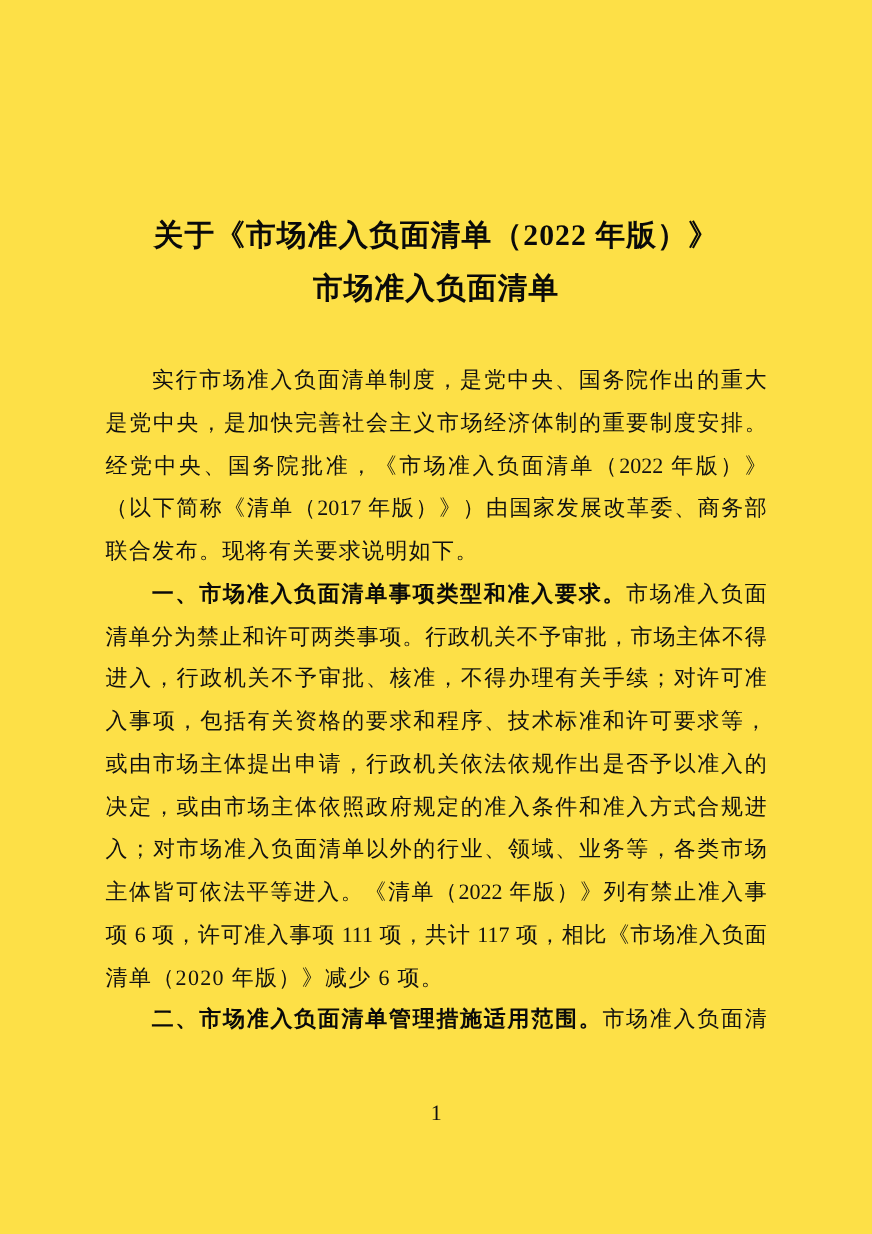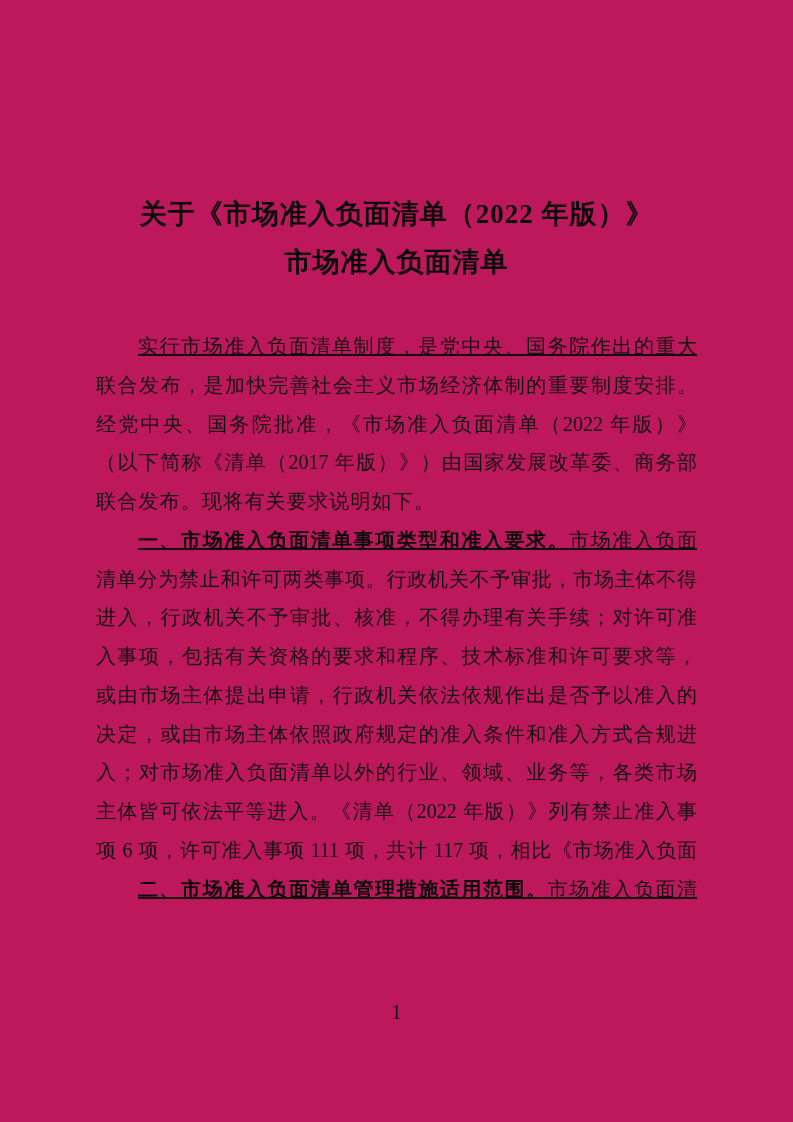--- a/index.html
+++ b/index.html
@@ -5,21 +5,21 @@
   html, body {
     margin: 0;
     padding: 0;
     background: #e8e8e8;
   }
   .page {
     position: relative;
     width: 793px;
     height: 1122px;
     margin: 0 auto;
-    background: #be185d;
+    background: #fde047;
     color: #111111;
     font-family: "Liberation Serif", "DejaVu Serif", serif;
     overflow: hidden;
   }
   .doc-title {
     position: absolute;
     top: 190px;
     left: 0;
     width: 793px;
     text-align: center;
@@ -38,21 +38,20 @@
   }
   .ln {
     height: 38.75px;
     line-height: 38.75px;
     text-align: justify;
     text-align-last: justify;
     white-space: nowrap;
   }
   .ln.indent {
     text-indent: 42px;
-    text-decoration: underline;
   }
   .ln.end {
     text-align: left;
     text-align-last: left;
     letter-spacing: 1.2px;
   }
   .ln .hd {
     font-family: "Liberation Sans", "DejaVu Sans", sans-serif;
     font-weight: 700;
     color: #0a0a0a;
@@ -73,31 +72,32 @@
 
 <div class="page">
 
   <div class="doc-title">
     <div>关于《市场准入负面清单（2022 年版）》</div>
     <div>市场准入负面清单</div>
   </div>
 
   <div class="doc-body">
     <div class="ln indent"><span class="hd"></span><span>实行市场准入负面清单制度，是党中央、国务院作出的重大</span></div>
-    <div class="ln"><span class="hd"></span><span>联合发布，是加快完善社会主义市场经济体制的重要制度安排。</span></div>
+    <div class="ln"><span class="hd"></span><span>是党中央，是加快完善社会主义市场经济体制的重要制度安排。</span></div>
     <div class="ln"><span class="hd"></span><span>经党中央、国务院批准，《市场准入负面清单（2022 年版）》</span></div>
     <div class="ln"><span class="hd"></span><span>（以下简称《清单（2017 年版）》）由国家发展改革委、商务部</span></div>
     <div class="ln end"><span class="hd"></span><span>联合发布。现将有关要求说明如下。</span></div>
     <div class="ln indent"><span class="hd">一、市场准入负面清单事项类型和准入要求。</span><span>市场准入负面</span></div>
     <div class="ln"><span class="hd"></span><span>清单分为禁止和许可两类事项。行政机关不予审批，市场主体不得</span></div>
     <div class="ln"><span class="hd"></span><span>进入，行政机关不予审批、核准，不得办理有关手续；对许可准</span></div>
     <div class="ln"><span class="hd"></span><span>入事项，包括有关资格的要求和程序、技术标准和许可要求等，</span></div>
     <div class="ln"><span class="hd"></span><span>或由市场主体提出申请，行政机关依法依规作出是否予以准入的</span></div>
     <div class="ln"><span class="hd"></span><span>决定，或由市场主体依照政府规定的准入条件和准入方式合规进</span></div>
     <div class="ln"><span class="hd"></span><span>入；对市场准入负面清单以外的行业、领域、业务等，各类市场</span></div>
     <div class="ln"><span class="hd"></span><span>主体皆可依法平等进入。《清单（2022 年版）》列有禁止准入事</span></div>
     <div class="ln"><span class="hd"></span><span>项 6 项，许可准入事项 111 项，共计 117 项，相比《市场准入负面</span></div>
+    <div class="ln end"><span class="hd"></span><span>清单（2020 年版）》减少 6 项。</span></div>
     <div class="ln indent"><span class="hd">二、市场准入负面清单管理措施适用范围。</span><span>市场准入负面清</span></div>
   </div>
 
   <div class="page-number">1</div>
 
 </div>
 
 </body></html>

